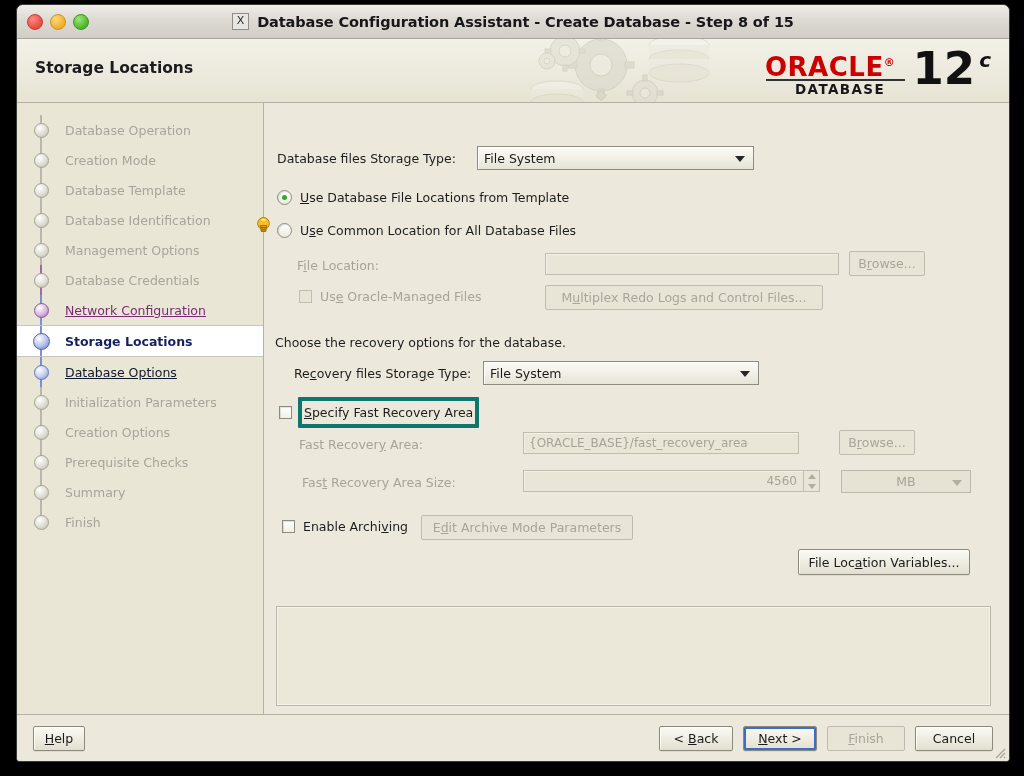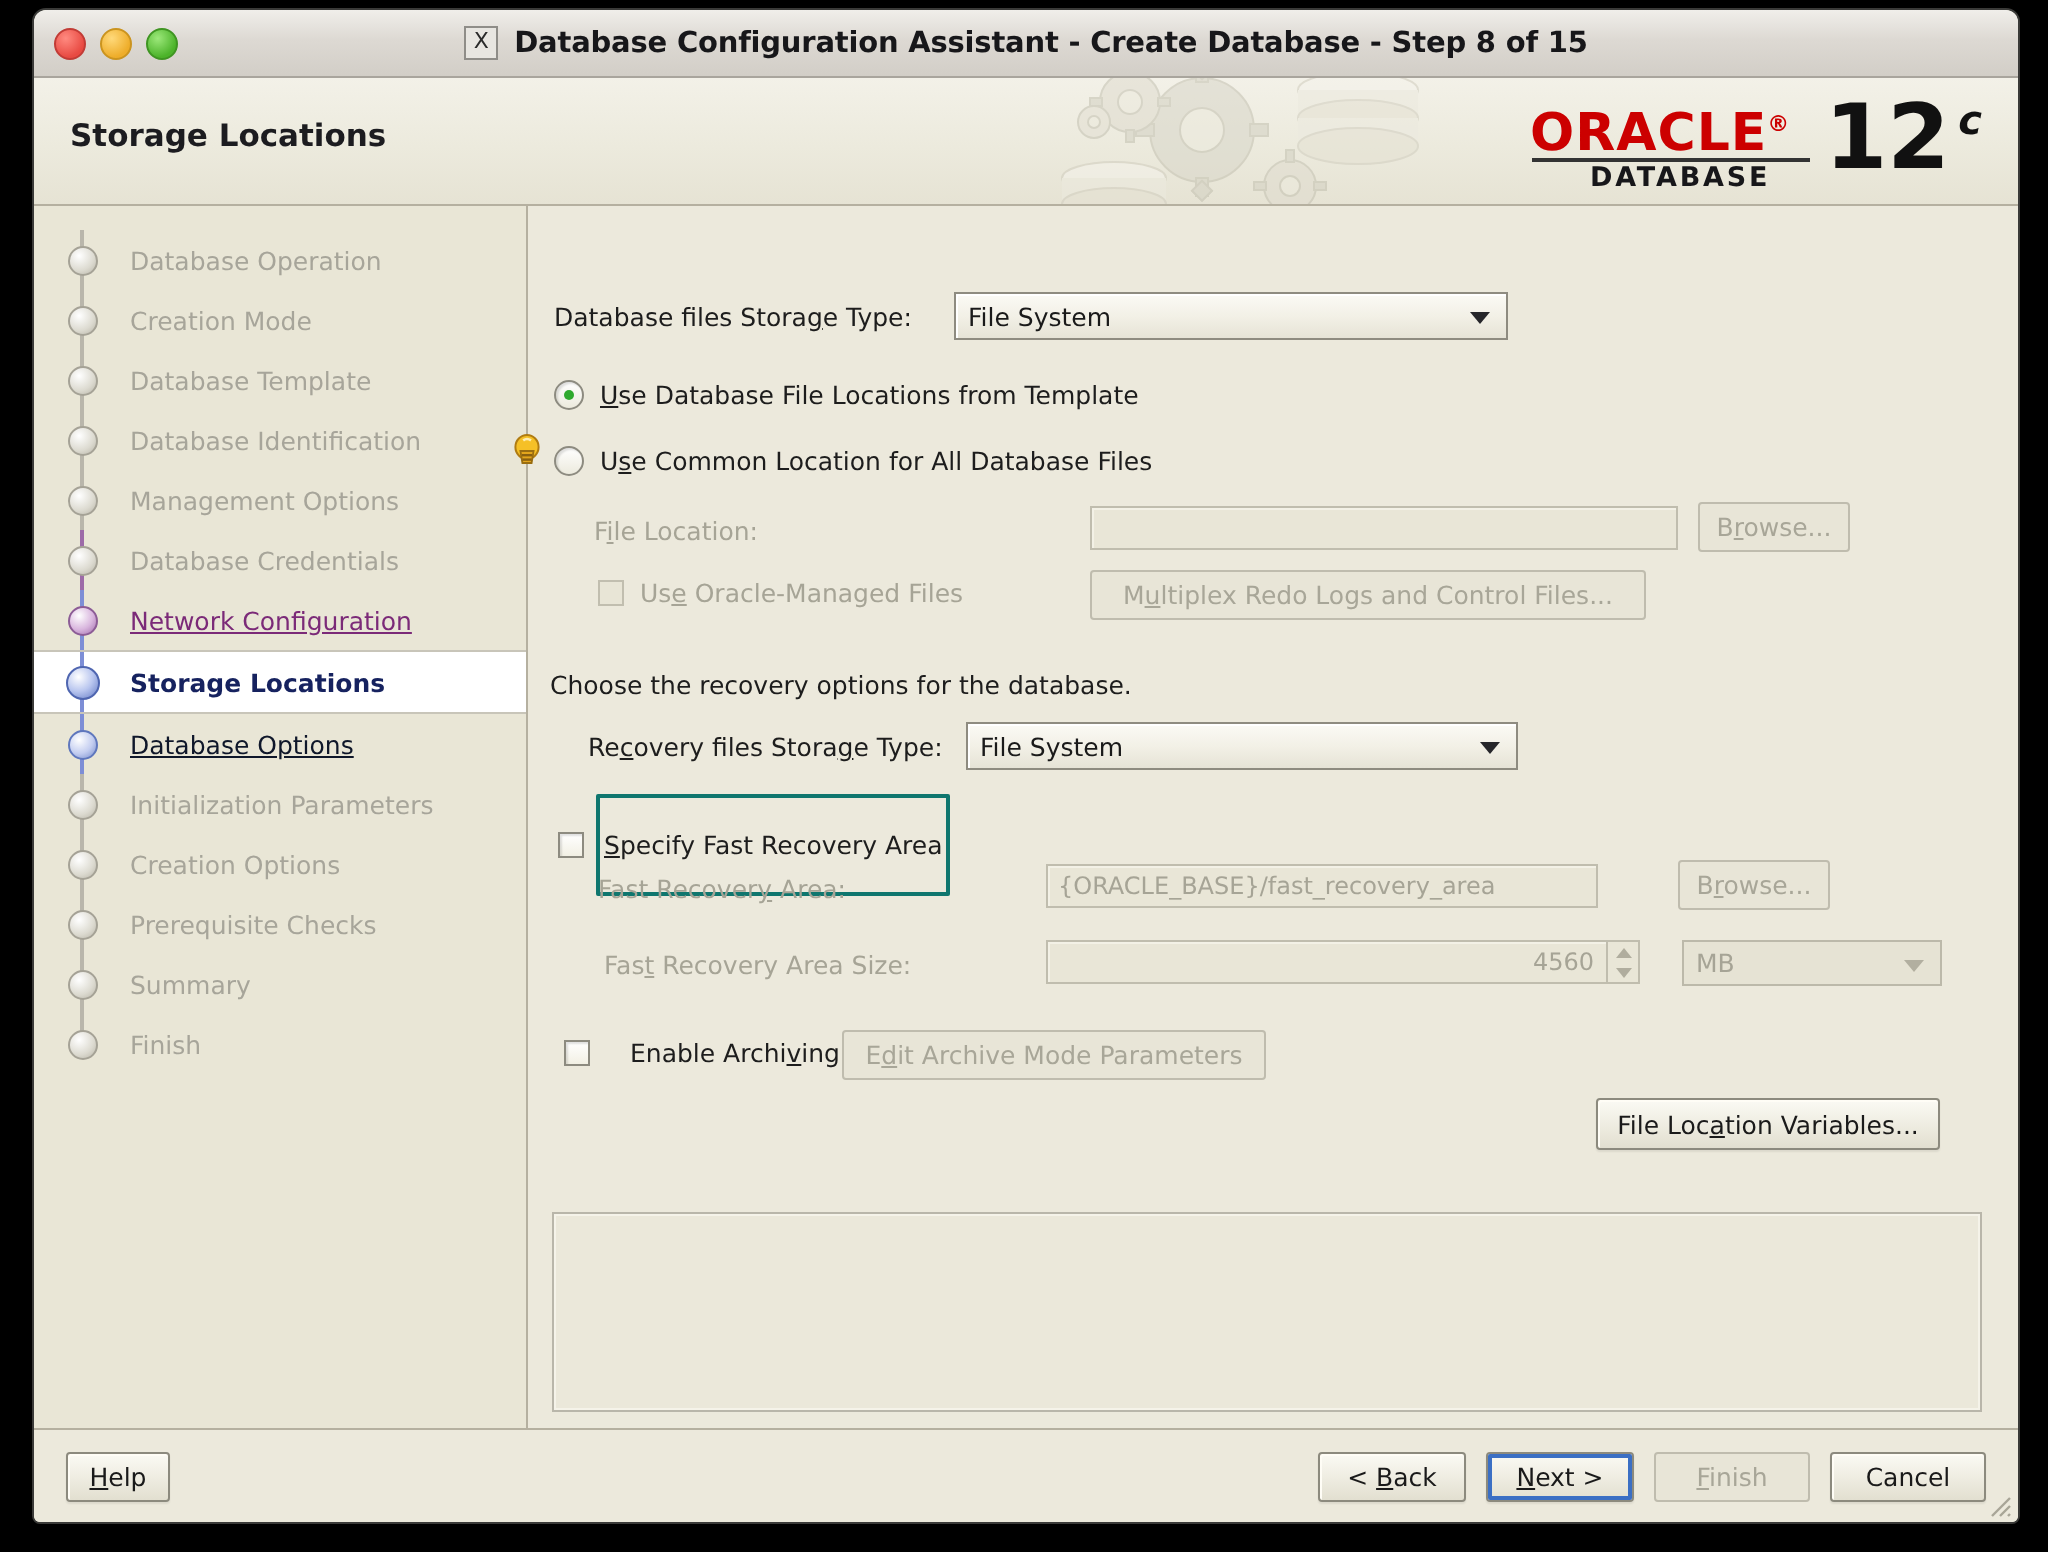--- a/index.html
+++ b/index.html
@@ -178,20 +178,21 @@
   }
   .combo .arrow {
     position:absolute; right: 8px; top: 50%; margin-top: -2px;
     width: 0; height: 0;
     border-left: 5px solid transparent; border-right: 5px solid transparent;
     border-top: 6px solid #26262a;
   }
   .combo.disabled {
     background: #e6e3d4; border-color: #bcb9aa; color: #a6a496;
     box-shadow: none;
+    justify-content: center;
   }
   .combo.disabled .arrow { border-top-color: #b2afa0; }
 
   .field {
     height: 22px; box-sizing: border-box;
     background: #ffffff; border: 1px solid #9b9889;
     font-size: 12px; color: #222; padding: 0 5px;
     display:flex; align-items:center;
   }
   .field.disabled {
@@ -233,21 +234,21 @@
     background: linear-gradient(to bottom, #ffffff, #f2f0e4);
     border: 1px solid #8d8b80;
     flex: 0 0 13px;
     box-shadow: inset 1px 1px 1px rgba(0,0,0,.12);
   }
   .checkbox.disabled {
     background: #e8e5d6; border-color: #c1beaf; box-shadow:none;
   }
 
   .focus-label {
-    border: 2px solid #0f766e; padding: 16px 2px; margin-left: -2px;
+    border: 4px solid #0f766e; padding: 4px 2px; margin-left: -2px;
     border-radius: 1px;
   }
 
   .spinner {
     width: 16px; height: 22px; box-sizing: border-box;
     border: 1px solid #c0bdae; border-left: none;
     background: #e9e6d7;
     display:flex; flex-direction: column; align-items:center; justify-content: space-around;
   }
   .spin-up, .spin-dn { width:0;height:0; border-left:4px solid transparent; border-right:4px solid transparent; }
@@ -535,21 +536,21 @@
             <div class="spinner">
               <div class="spin-up"></div>
               <div class="spin-dn"></div>
             </div>
           </div>
           <div class="combo disabled" style="position:absolute; left:577px; top:367px; width:130px; height:23px;">
             <span>MB</span>
             <span class="arrow"></span>
           </div>
 
-          <div class="row" style="left:18px; top:416px; gap:20px;">
+          <div class="row" style="left:18px; top:416px; gap:8px;">
             <span class="checkbox"></span>
             <span class="lbl">Enable Archi<u>v</u>ing</span>
           </div>
           <div class="btn disabled" style="position:absolute; left:157px; top:412px; width:212px;">
             <span>E<u>d</u>it Archive Mode Parameters</span>
           </div>
 
           <div class="btn" style="position:absolute; left:534px; top:446px; width:172px; height:26px;">
             <span>File Loc<u>a</u>tion Variables...</span>
           </div>

